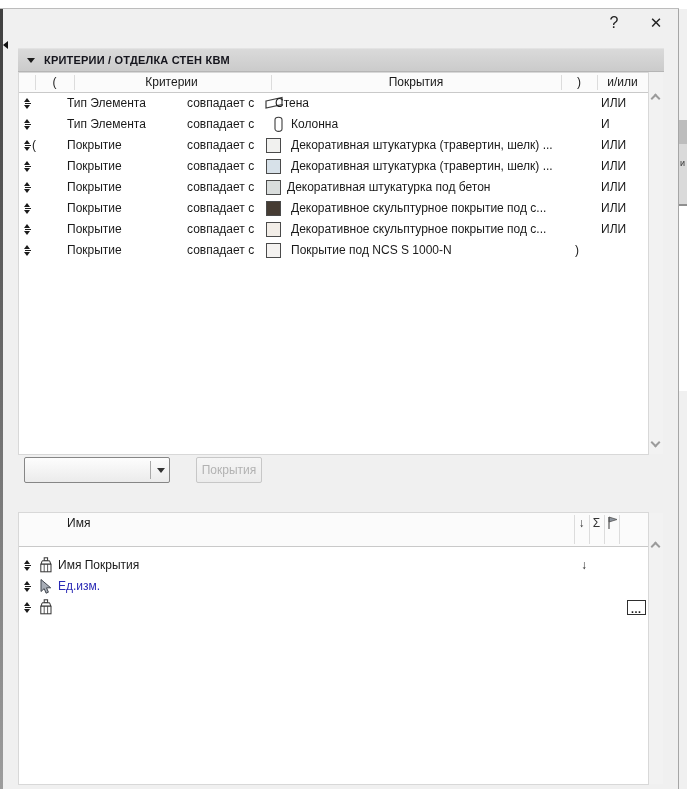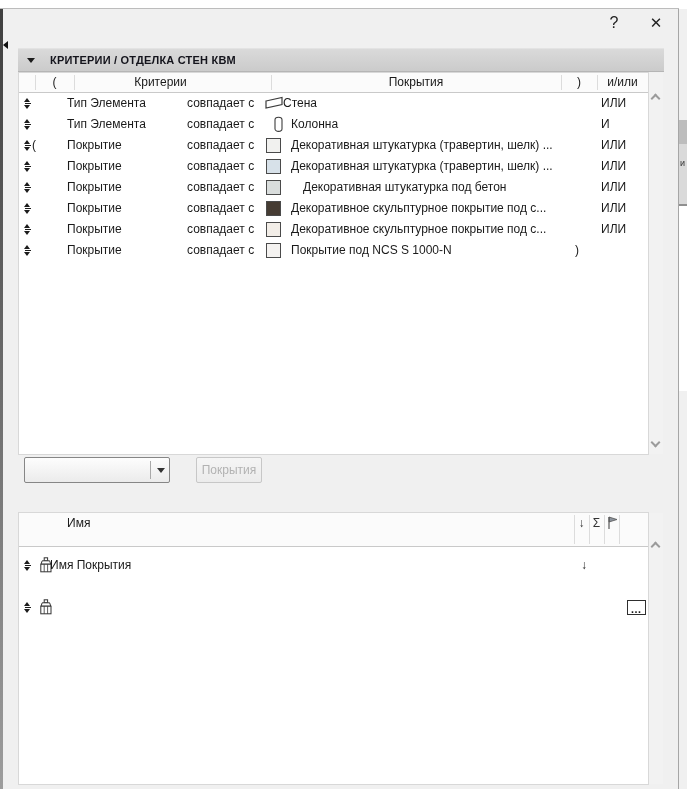--- a/index.html
+++ b/index.html
@@ -27,21 +27,21 @@
                    border-top:4px solid transparent; border-bottom:4px solid transparent;
                    border-right:5px solid #111; }
 
   
   .bar { position:absolute; left:18px; width:646px; height:24px;
          background:linear-gradient(180deg,#dadada,#cbcbcb);
          border-top:1px solid #e3e3e3; border-bottom:1px solid #b5b5b5;
          display:flex; align-items:center; }
   .bar .tri { width:0; height:0; border-left:4px solid transparent; border-right:4px solid transparent;
               border-top:5px solid #1c1c1c; margin-left:9px; }
-  .bar .bar-title { font-size:11px; font-weight:bold; color:#14141c; margin-left:15px; letter-spacing:.2px; }
+  .bar .bar-title { font-size:11px; font-weight:bold; color:#14141c; margin-left:9px; letter-spacing:.2px; }
   #criteria-bar { top:48px; }
   #fields-bar   { top:488px; }
 
   
   .tbl { position:absolute; left:18px; width:631px; background:#fff; border:1px solid #d8d8d8; }
   #criteria-table { top:72px; height:383px; }
   #fields-table   { top:512px; height:273px; }
 
   .thead { position:absolute; left:0; top:0; width:100%; background:#fbfbfb;
            border-bottom:1px solid #c9c9c9; font-size:12px; }
@@ -126,38 +126,38 @@
   </div>
 
   <div id="criteria-table" class="tbl">
     <div class="thead">
       <div class="vdiv" style="left:16px"></div>
       <div class="vdiv" style="left:55px"></div>
       <div class="vdiv" style="left:252px"></div>
       <div class="vdiv" style="left:542px"></div>
       <div class="vdiv" style="left:578px"></div>
       <div class="hcell" style="left:16px;width:39px">(</div>
-      <div class="hcell" style="left:43px;width:197px">Критерии</div>
+      <div class="hcell" style="left:54px;width:197px">Критерии</div>
       <div class="hcell" style="left:252px;width:290px">Покрытия</div>
       <div class="hcell" style="left:542px;width:36px">)</div>
       <div class="hcell" style="left:578px;width:51px">и/или</div>
     </div>
 
     <div class="row" style="top:20px">
       <div class="handle">
           <i class="t-up"></i>
           <i class="mid"></i>
           <i class="t-dn"></i>
         </div>
       <div class="cell" style="left:48px">Тип Элемента</div>
       <div class="cell" style="left:168px">совпадает с</div>
       <svg class="val-icon" viewBox="0 0 20 17">
         <polygon points="2,6 18,2.5 18,9.5 2,13" fill="#fff" stroke="#3c3c3c" stroke-width="1.2"></polygon>
       </svg>
-      <div class="cell" style="left:264px">Стена</div>
+      <div class="cell" style="left:256px">Стена</div>
       <div class="cell" style="left:582px">ИЛИ</div>
     </div>
 
     <div class="row" style="top:41px">
       <div class="handle">
           <i class="t-up"></i>
           <i class="mid"></i>
           <i class="t-dn"></i>
         </div>
       <div class="cell" style="left:48px">Тип Элемента</div>
@@ -198,21 +198,21 @@
 
     <div class="row" style="top:104px">
       <div class="handle">
           <i class="t-up"></i>
           <i class="mid"></i>
           <i class="t-dn"></i>
         </div>
       <div class="cell" style="left:48px">Покрытие</div>
       <div class="cell" style="left:168px">совпадает с</div>
       <div class="swatch" style="background-color: rgb(217, 221, 220);"></div>
-      <div class="cell" style="left:284px">Декоративная штукатурка под бетон</div>
+      <div class="cell" style="left:268px">Декоративная штукатурка под бетон</div>
       <div class="cell" style="left:582px">ИЛИ</div>
     </div>
 
     <div class="row" style="top:125px">
       <div class="handle">
           <i class="t-up"></i>
           <i class="mid"></i>
           <i class="t-dn"></i>
         </div>
       <div class="cell" style="left:48px">Покрытие</div>
@@ -284,24 +284,35 @@
           <i class="mid"></i>
           <i class="t-dn"></i>
         </div>
       <svg class="f-icon" viewBox="0 0 16 17">
         <rect x="6.2" y="0.8" width="3.4" height="3" fill="#fff" stroke="#333" stroke-width="1"></rect>
         <path d="M4.2,3.8 h7.4 l1.2,3.4 h-9.8 Z" fill="#fff" stroke="#333" stroke-width="1"></path>
         <rect x="2.8" y="7.2" width="10.2" height="7.6" fill="#fff" stroke="#333" stroke-width="1"></rect>
         <line x1="6.2" y1="7.2" x2="6.2" y2="14.8" stroke="#333" stroke-width="0.8"></line>
         <line x1="9.6" y1="7.2" x2="9.6" y2="14.8" stroke="#333" stroke-width="0.8"></line>
       </svg>
-      <div class="cell" style="left:31px">Имя Покрытия</div>
+      <div class="cell" style="left:39px">Имя Покрытия</div>
       <div class="cell sort-glyph">↓</div>
     </div>
 
+    <div class="row" style="top:63px">
+      <div class="handle">
+          <i class="t-up"></i>
+          <i class="mid"></i>
+          <i class="t-dn"></i>
+        </div>
+      <svg class="f-icon" viewBox="0 0 16 17">
+        <polygon points="3,1.5 3,13.5 6.2,10.6 8.1,15.2 10.4,14.2 8.5,9.8 12.7,9.8" fill="#a7adb6" stroke="#41464e" stroke-width="1"></polygon>
+      </svg>
+      <div class="cell link-blue" style="left:39px">Ед.изм.</div>
+    </div>
 
     <div class="row" style="top:84px">
       <div class="handle">
           <i class="t-up"></i>
           <i class="mid"></i>
           <i class="t-dn"></i>
         </div>
       <svg class="f-icon" viewBox="0 0 16 17">
         <rect x="6.2" y="0.8" width="3.4" height="3" fill="#fff" stroke="#333" stroke-width="1"></rect>
         <path d="M4.2,3.8 h7.4 l1.2,3.4 h-9.8 Z" fill="#fff" stroke="#333" stroke-width="1"></path>

